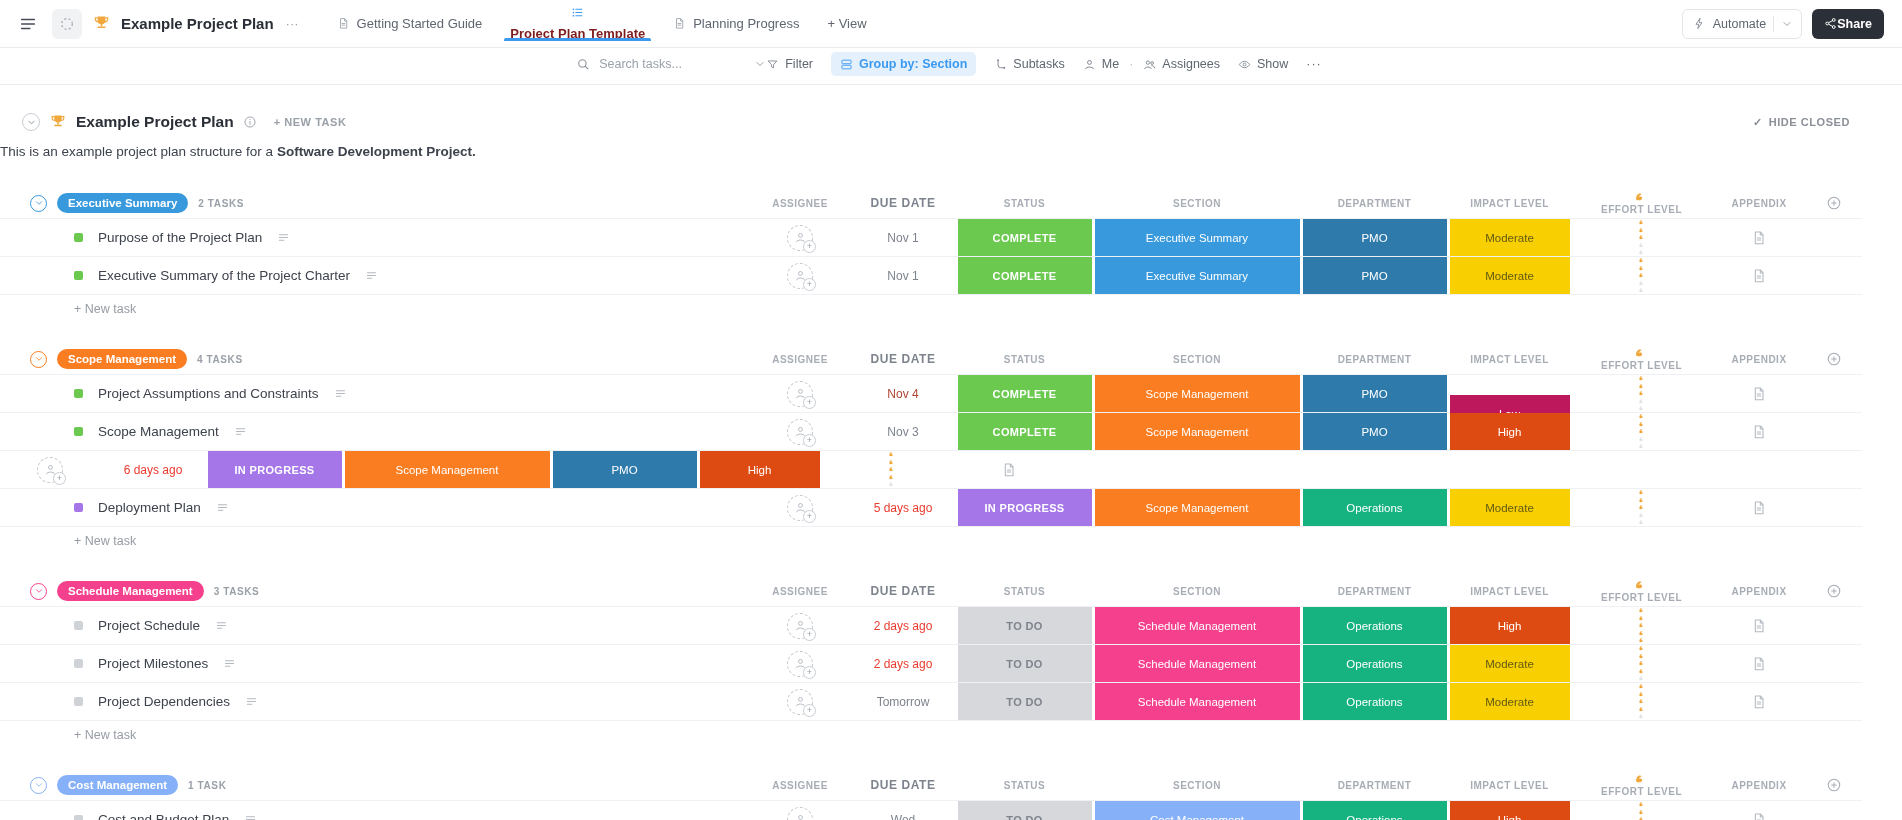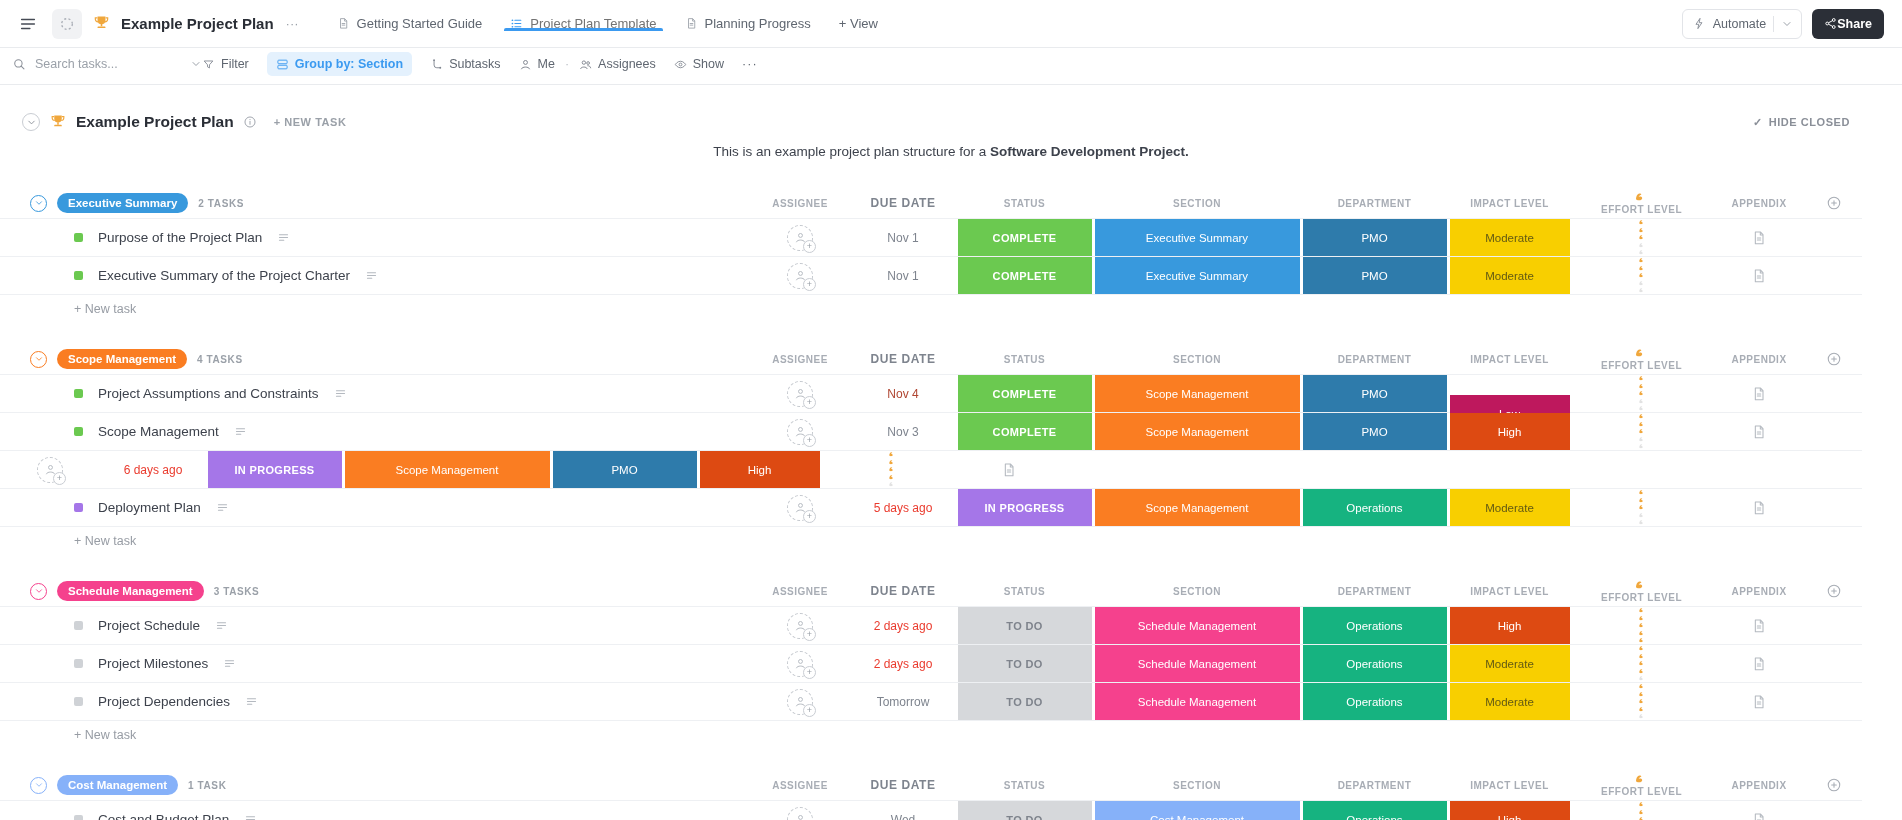--- a/index.html
+++ b/index.html
@@ -17,34 +17,34 @@
   .tb-btn { width:28px; height:28px; display:flex; align-items:center; justify-content:center; cursor:pointer; }
   .ic-menu { width:18px; height:18px; color:#464b55; }
   .tb-sq { width:30px; height:30px; background:#f1f2f4; border-radius:6px; display:flex; align-items:center; justify-content:center; }
   .ic-dotted { width:16px; height:16px; color:#a9aeb6; }
   .ic-trophy { width:19px; height:19px; color:#f0a73c; }
   .tb-title { font-size:15px; font-weight:700; color:#2a2e36; white-space:nowrap; }
   .tb-more { font-size:13px; color:#9aa0a8; margin:0 2px; }
   .tabs { display:flex; align-items:center; height:100%; margin-left:12px; }
   .tab { display:flex; align-items:center; gap:7px; padding:0 14px; font-size:13px; color:#5f6670; position:relative; cursor:pointer; white-space:nowrap; }
   .tab .ic { width:13px; height:13px; color:#9aa0a8; }
-  .tab.active { color:#737373; font-weight:400; }
+  .tab.active { color:#7f1d1d; font-weight:700;flex-direction:column; }
   .tab.active .ic { color:#3b9af0; }
   .tab.active::after { content:""; position:absolute; left:8px; right:8px; bottom:0; height:3px; background:#3b9af0; border-radius:2px 2px 0 0; }
   .tb-right { display:flex; align-items:center; gap:10px; }
   .automate { height:30px; border:1px solid #e2e4e8; border-radius:6px; display:flex; align-items:center;
     gap:7px; padding:0 8px 0 10px; font-size:12.5px; color:#5f6670; cursor:pointer; }
   .ic-bolt { width:13px; height:13px; color:#7e848e; }
   .vdiv { width:1px; height:16px; background:#e2e4e8; }
   .ic-chevs { width:12px; height:12px; color:#9ba1a9; }
   .share { height:30px; background:#2b2f37; color:#fff; border-radius:6px; display:flex; align-items:center;
     gap:0; padding:0 12px; font-size:12.5px; font-weight:600; cursor:pointer; }
   .ic-share { width:13px; height:13px; color:#fff; }
   
-  .toolbar { height:37px; border-bottom:1px solid #e9ebee; display:flex; justify-content:flex-start;
+  .toolbar { height:37px; border-bottom:1px solid #e9ebee; display:flex; justify-content:center;
     align-items:center; padding:0 16px 4px 12px; background:#fff; }
   .tl-left { display:flex; align-items:center; gap:7px; }
   .ic-search { width:14px; height:14px; color:#8a8f98; }
   .search-input { border:0; outline:0; width:150px; font-family:"Liberation Sans",sans-serif; font-size:12.5px; color:#5f6670; background:transparent; }
   .search-input::placeholder { color:#9ba1a9; }
   .tl-right { display:flex; align-items:center; gap:18px; font-size:12.5px; color:#5f6670; }
   .tl-item { display:flex; align-items:center; gap:6px; cursor:pointer; white-space:nowrap; }
   .tl-item .ic { width:13px; height:13px; color:#7e848e; }
   .tl-pill { background:#e4f1fd; color:#3b9af0; border-radius:5px; padding:5px 9px; display:flex; align-items:center;
     gap:6px; font-weight:600; cursor:pointer; white-space:nowrap; }
@@ -56,21 +56,21 @@
   .page-head { display:flex; justify-content:space-between; align-items:center; padding:0 52px 0 22px; height:26px; }
   .ph-left { display:flex; align-items:center; gap:9px; }
   .ph-chev { width:18px; height:18px; border:1.5px solid #c9cdd3; color:#8a8f98; border-radius:50%;
     display:flex; align-items:center; justify-content:center; cursor:pointer; }
   .ph-chev .ic { width:11px; height:11px; }
   .ph-trophy { width:18px; height:18px; color:#f0a73c; }
   .ph-title { font-size:15.5px; font-weight:700; color:#2a2e36; }
   .ic-info { width:14px; height:14px; color:#a0a5ad; }
   .ph-newtask { font-size:11px; font-weight:600; color:#9aa0a8; letter-spacing:.05em; margin-left:8px; cursor:pointer; }
   .hideclosed { display:flex; align-items:center; gap:6px; font-size:11px; font-weight:600; color:#8a8f98; letter-spacing:.05em; cursor:pointer; }
-  .page-desc { margin-top:9px; font-size:13.5px; color:#3d424c;text-align:center; }
+  .page-desc { margin-top:9px; font-size:13.5px; color:#3d424c; }
   .page-desc b { font-weight:700; }
   
   .groups { margin-top:29px; }
   .group { margin-bottom:22px; padding-right:40px; }
   .ghead { display:flex; align-items:center; height:30px; }
   .gleft { flex:1; min-width:0; display:flex; align-items:center; gap:10px; padding-left:30px; }
   .gchev { width:17px; height:17px; border:1.5px solid currentColor; border-radius:50%;
     display:flex; align-items:center; justify-content:center; cursor:pointer; }
   .gchev .ic { width:10px; height:10px; }
   .gbadge { border-radius:11px; padding:4px 11px; color:#fff; font-size:11.5px; font-weight:600; white-space:nowrap; cursor:pointer; }

